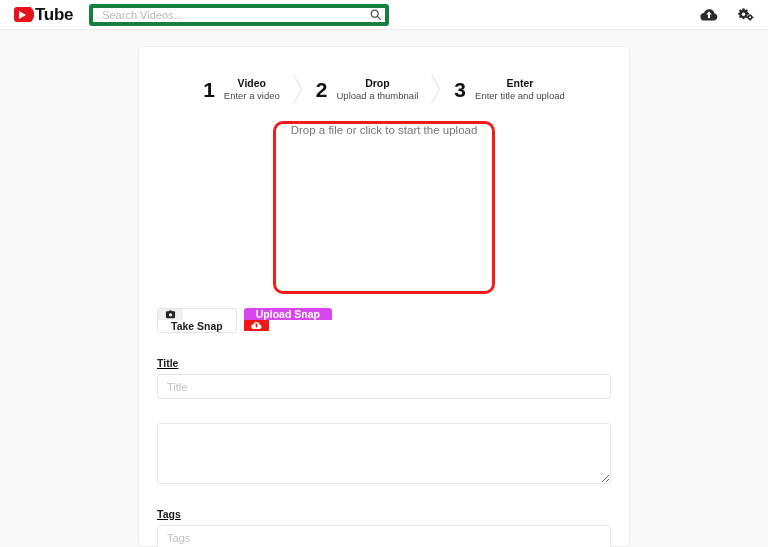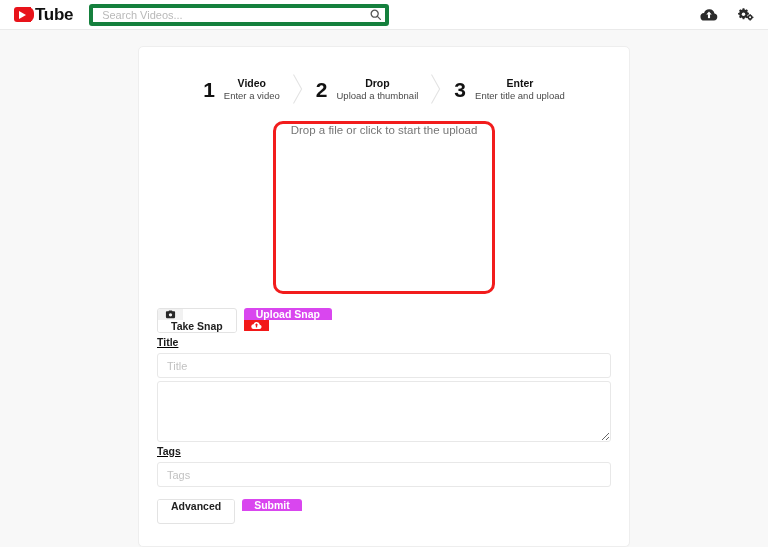--- a/index.html
+++ b/index.html
@@ -229,21 +229,21 @@
     background: #f21818;
     display: flex;
     align-items: center;
     justify-content: center;
     color: #fff;
     cursor: pointer;
   }
   .seg-icon-red svg { width: 11px; height: 11px; display: block; }
 
   
-  .field { margin-top: 3px; text-decoration: underline; }
+  .field { margin-top: 24px; text-decoration: underline; }
   .field-label {
     font-size: 10.5px;
     font-weight: bold;
     color: #1b1b1b;
     margin-bottom: 5px;
     display: block;
   }
   .txt {
     width: 100%;
     height: 25px;

